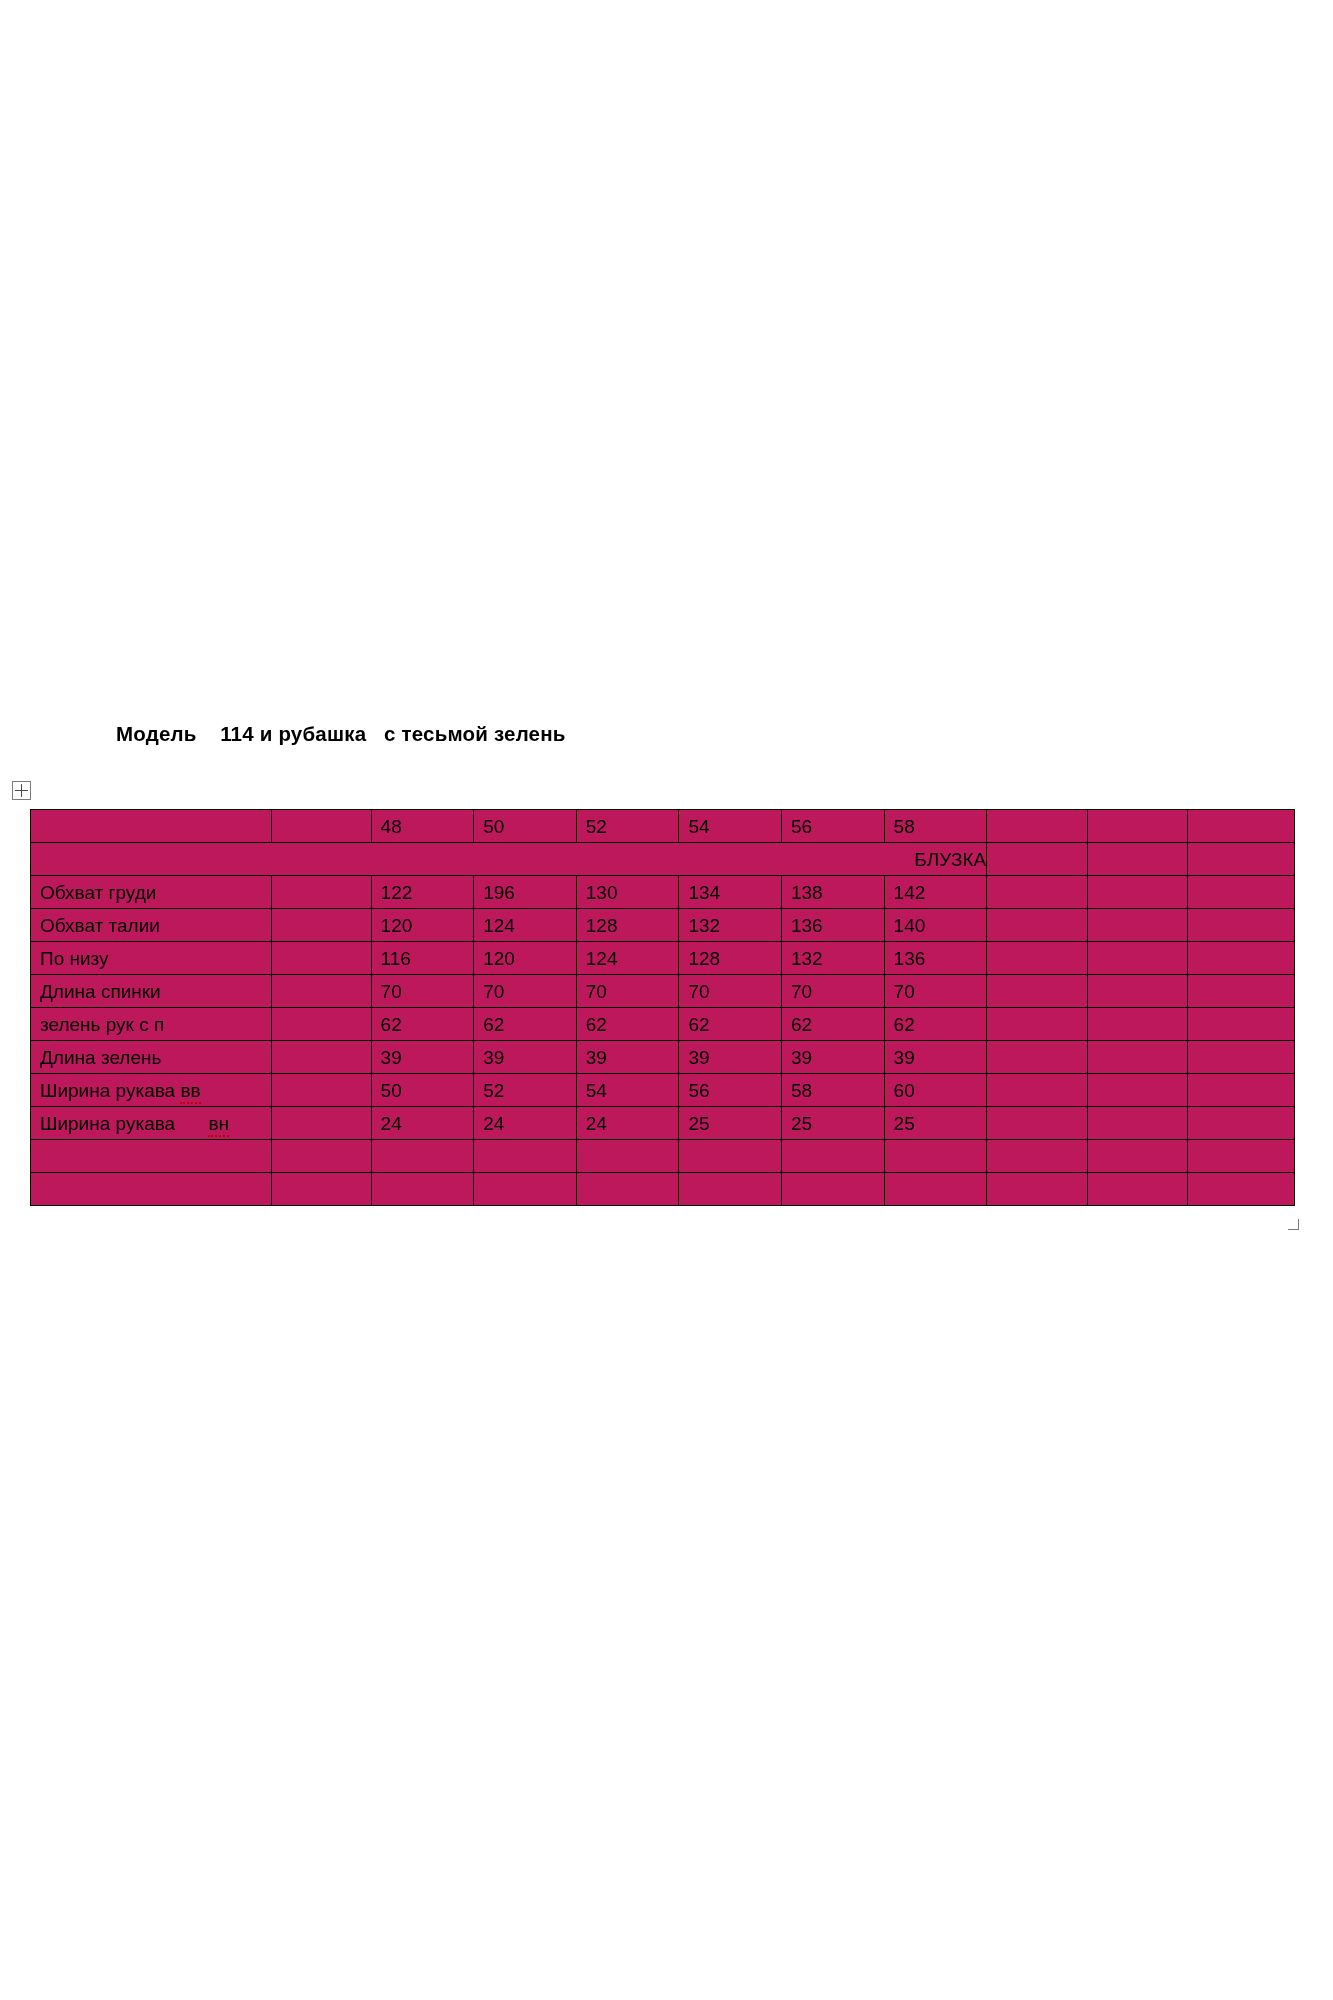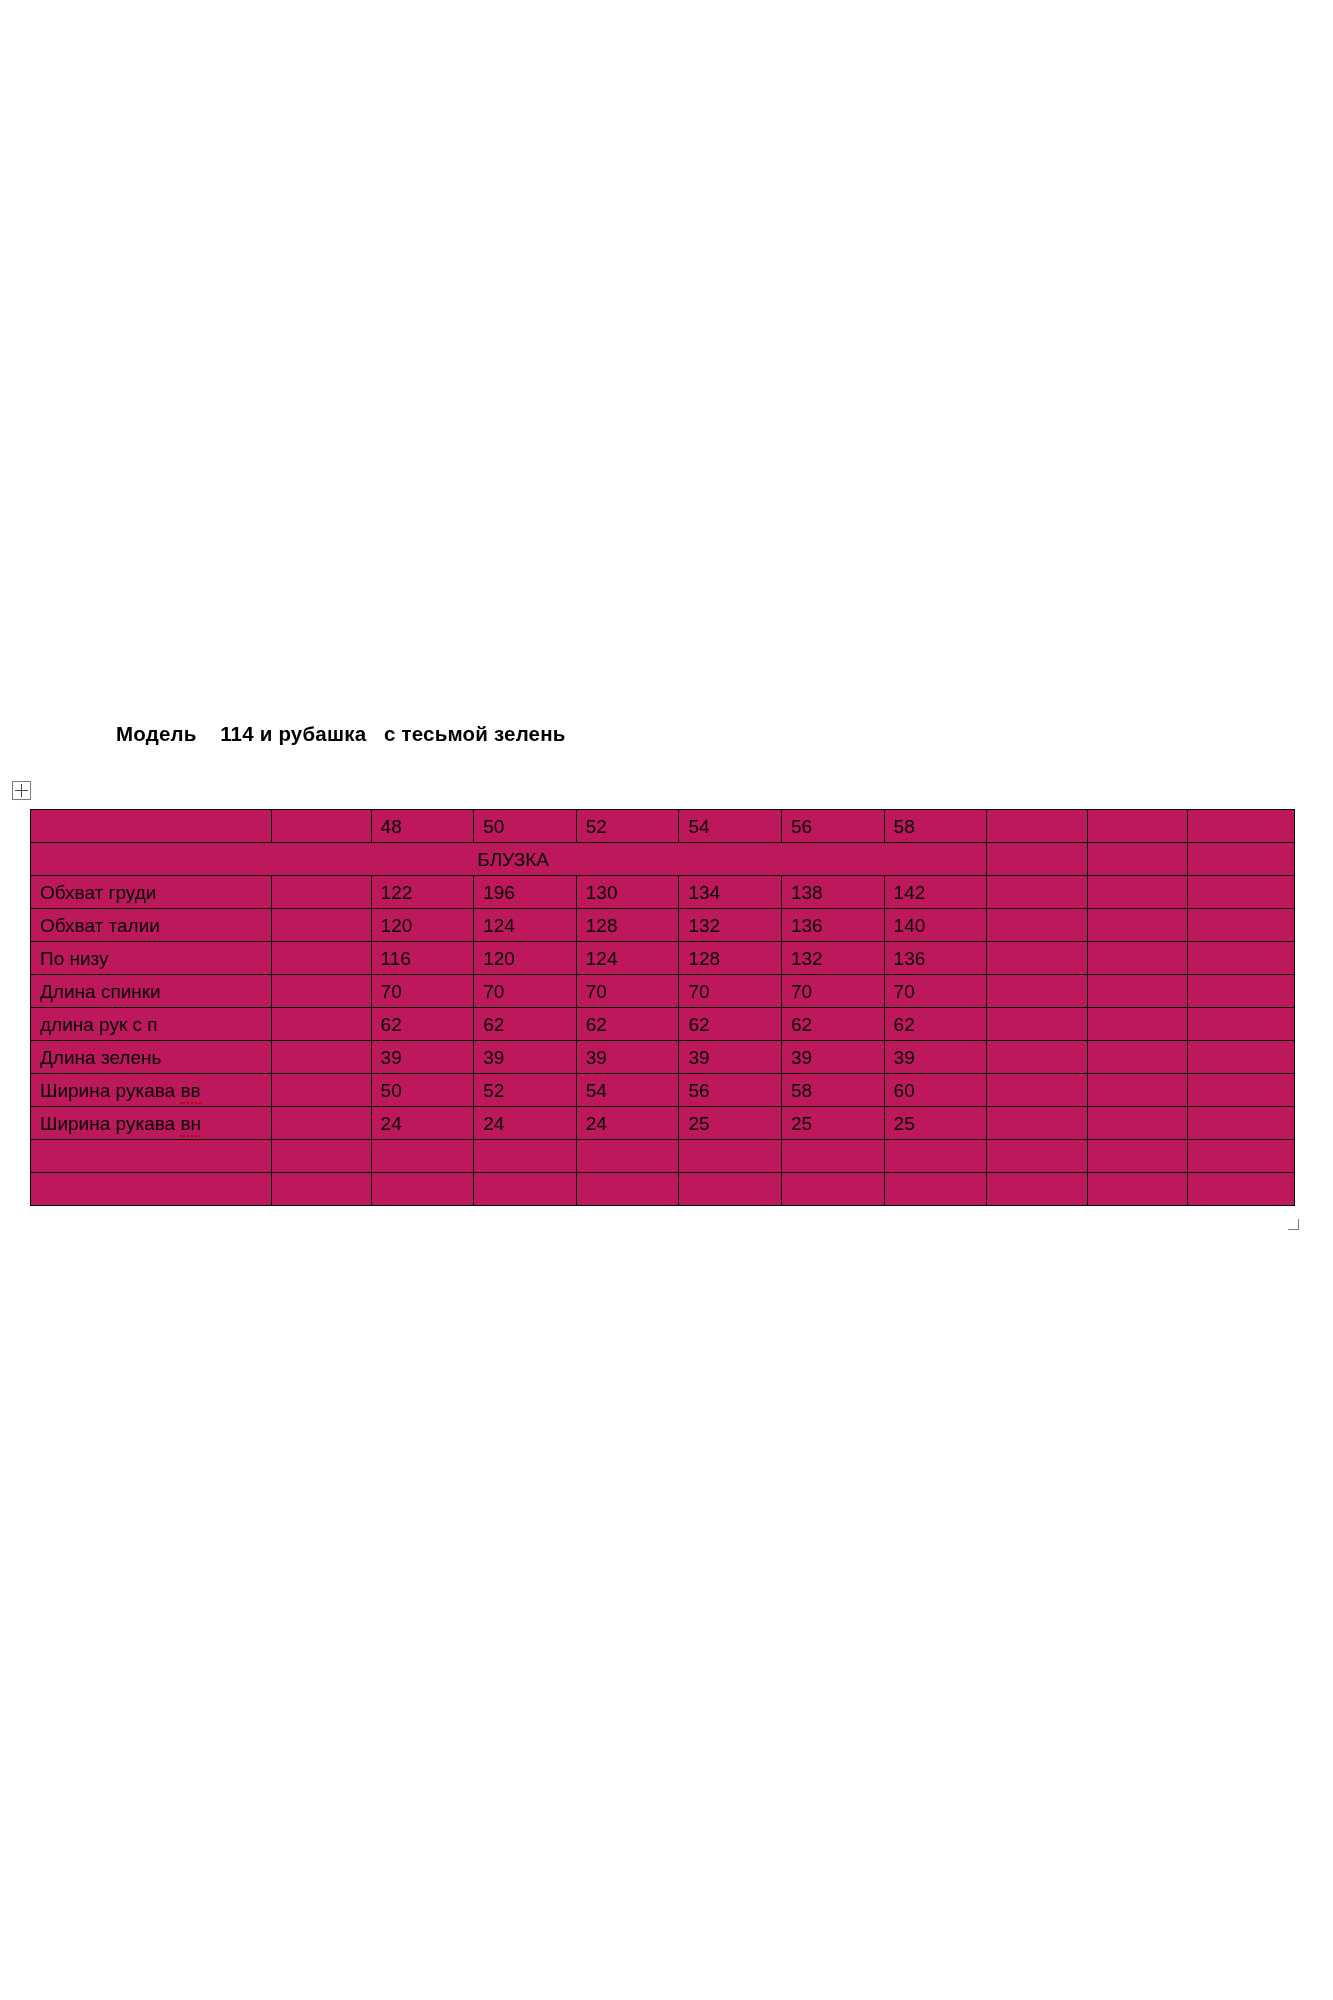--- a/index.html
+++ b/index.html
@@ -97,31 +97,32 @@
   col.c-label { width: 235px; }
   col.c-blank { width: 97px; }
   col.c-size  { width: 100px; }
   col.c-tailA { width: 98px; }
   col.c-tailB { width: 98px; }
   col.c-tailC { width: 104px; }
 
   td.num { text-align: left; padding-left: 25px; }
   td.size-head { text-align: left; padding-left: 25px; }
   td.section {
-    text-align: center;
+    text-align: right;
     padding-left: 0;
   }
   td.label { text-align: left; }
 
   .spell {
     border-bottom: 2px dotted #c00000;
     padding-bottom: 1px;
   }
   .spell.blue {
     border-bottom: 2px dotted #c00000;
+    margin-left: 28px;
   }
 </style>
 </head>
 <body>
 
 <div id="page">
 
   <div id="doc-heading">Модель    114 и рубашка   с тесьмой зелень</div>
 
   <div id="table-handle"></div>
@@ -213,21 +214,21 @@
         <td class="num">70</td>
         <td class="num">70</td>
         <td class="num">70</td>
         <td class="num">70</td>
         <td></td>
         <td></td>
         <td></td>
       </tr>
 
       <tr>
-        <td class="label">длина рук с п</td>
+        <td class="label">зелень рук с п</td>
         <td class="label"></td>
         <td class="num">62</td>
         <td class="num">62</td>
         <td class="num">62</td>
         <td class="num">62</td>
         <td class="num">62</td>
         <td class="num">62</td>
         <td></td>
         <td></td>
         <td></td>

